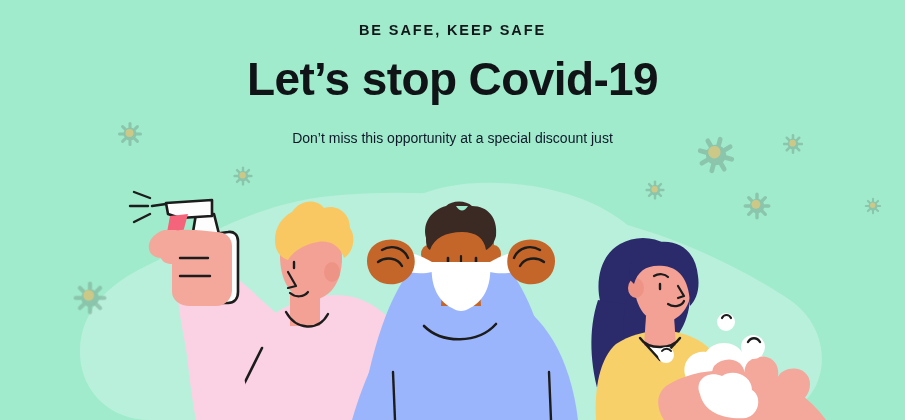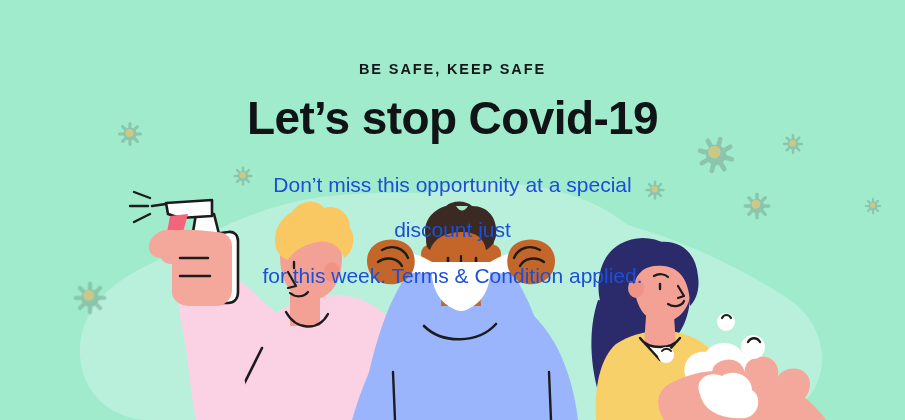--- a/index.html
+++ b/index.html
@@ -28,42 +28,42 @@
     position: absolute;
     top: 0;
     left: 0;
     width: 905px;
     text-align: center;
     z-index: 40;
     pointer-events: none;
   }
   #kicker {
     margin: 0;
-    padding-top: 61px;
+    padding-top: 22px;
     font-size: 14.5px;
     font-weight: bold;
     letter-spacing: 1.9px;
     color: #14171a;
     line-height: 1.2;
   }
   #headline {
     margin: 0;
     padding-top: 14px;
     font-size: 46px;
     font-weight: bold;
     letter-spacing: -0.6px;
     color: #111416;
     line-height: 1.15;
   }
   #subcopy {
     margin: 0 auto;
     padding-top: 17px;
     width: 420px;
-    font-size: 21px;
-    color: #1d4ed8;
+    font-size: 14px;
+    color: #0f172a;
     line-height: 2.15;
   }
 </style>
 </head>
 <body>
 
 <div id="banner">
 
   <svg class="layer" viewBox="0 0 905 420" preserveAspectRatio="none" xmlns="http://www.w3.org/2000/svg">
 
@@ -482,17 +482,16 @@
         <circle cx="-1" cy="-2" r="8" fill="#E8B45E"></circle>
       </g>
     </g>
   </svg>
 
   <div id="copy">
     <p id="kicker">BE SAFE, KEEP SAFE</p>
     <h1 id="headline">Let’s stop Covid-19</h1>
     <p id="subcopy">
       <span>Don’t miss this opportunity at a special discount just</span><br>
-      <span>for this week. Terms &amp; Condition applied.</span>
     </p>
   </div>
 
 </div>
 
 </body></html>

